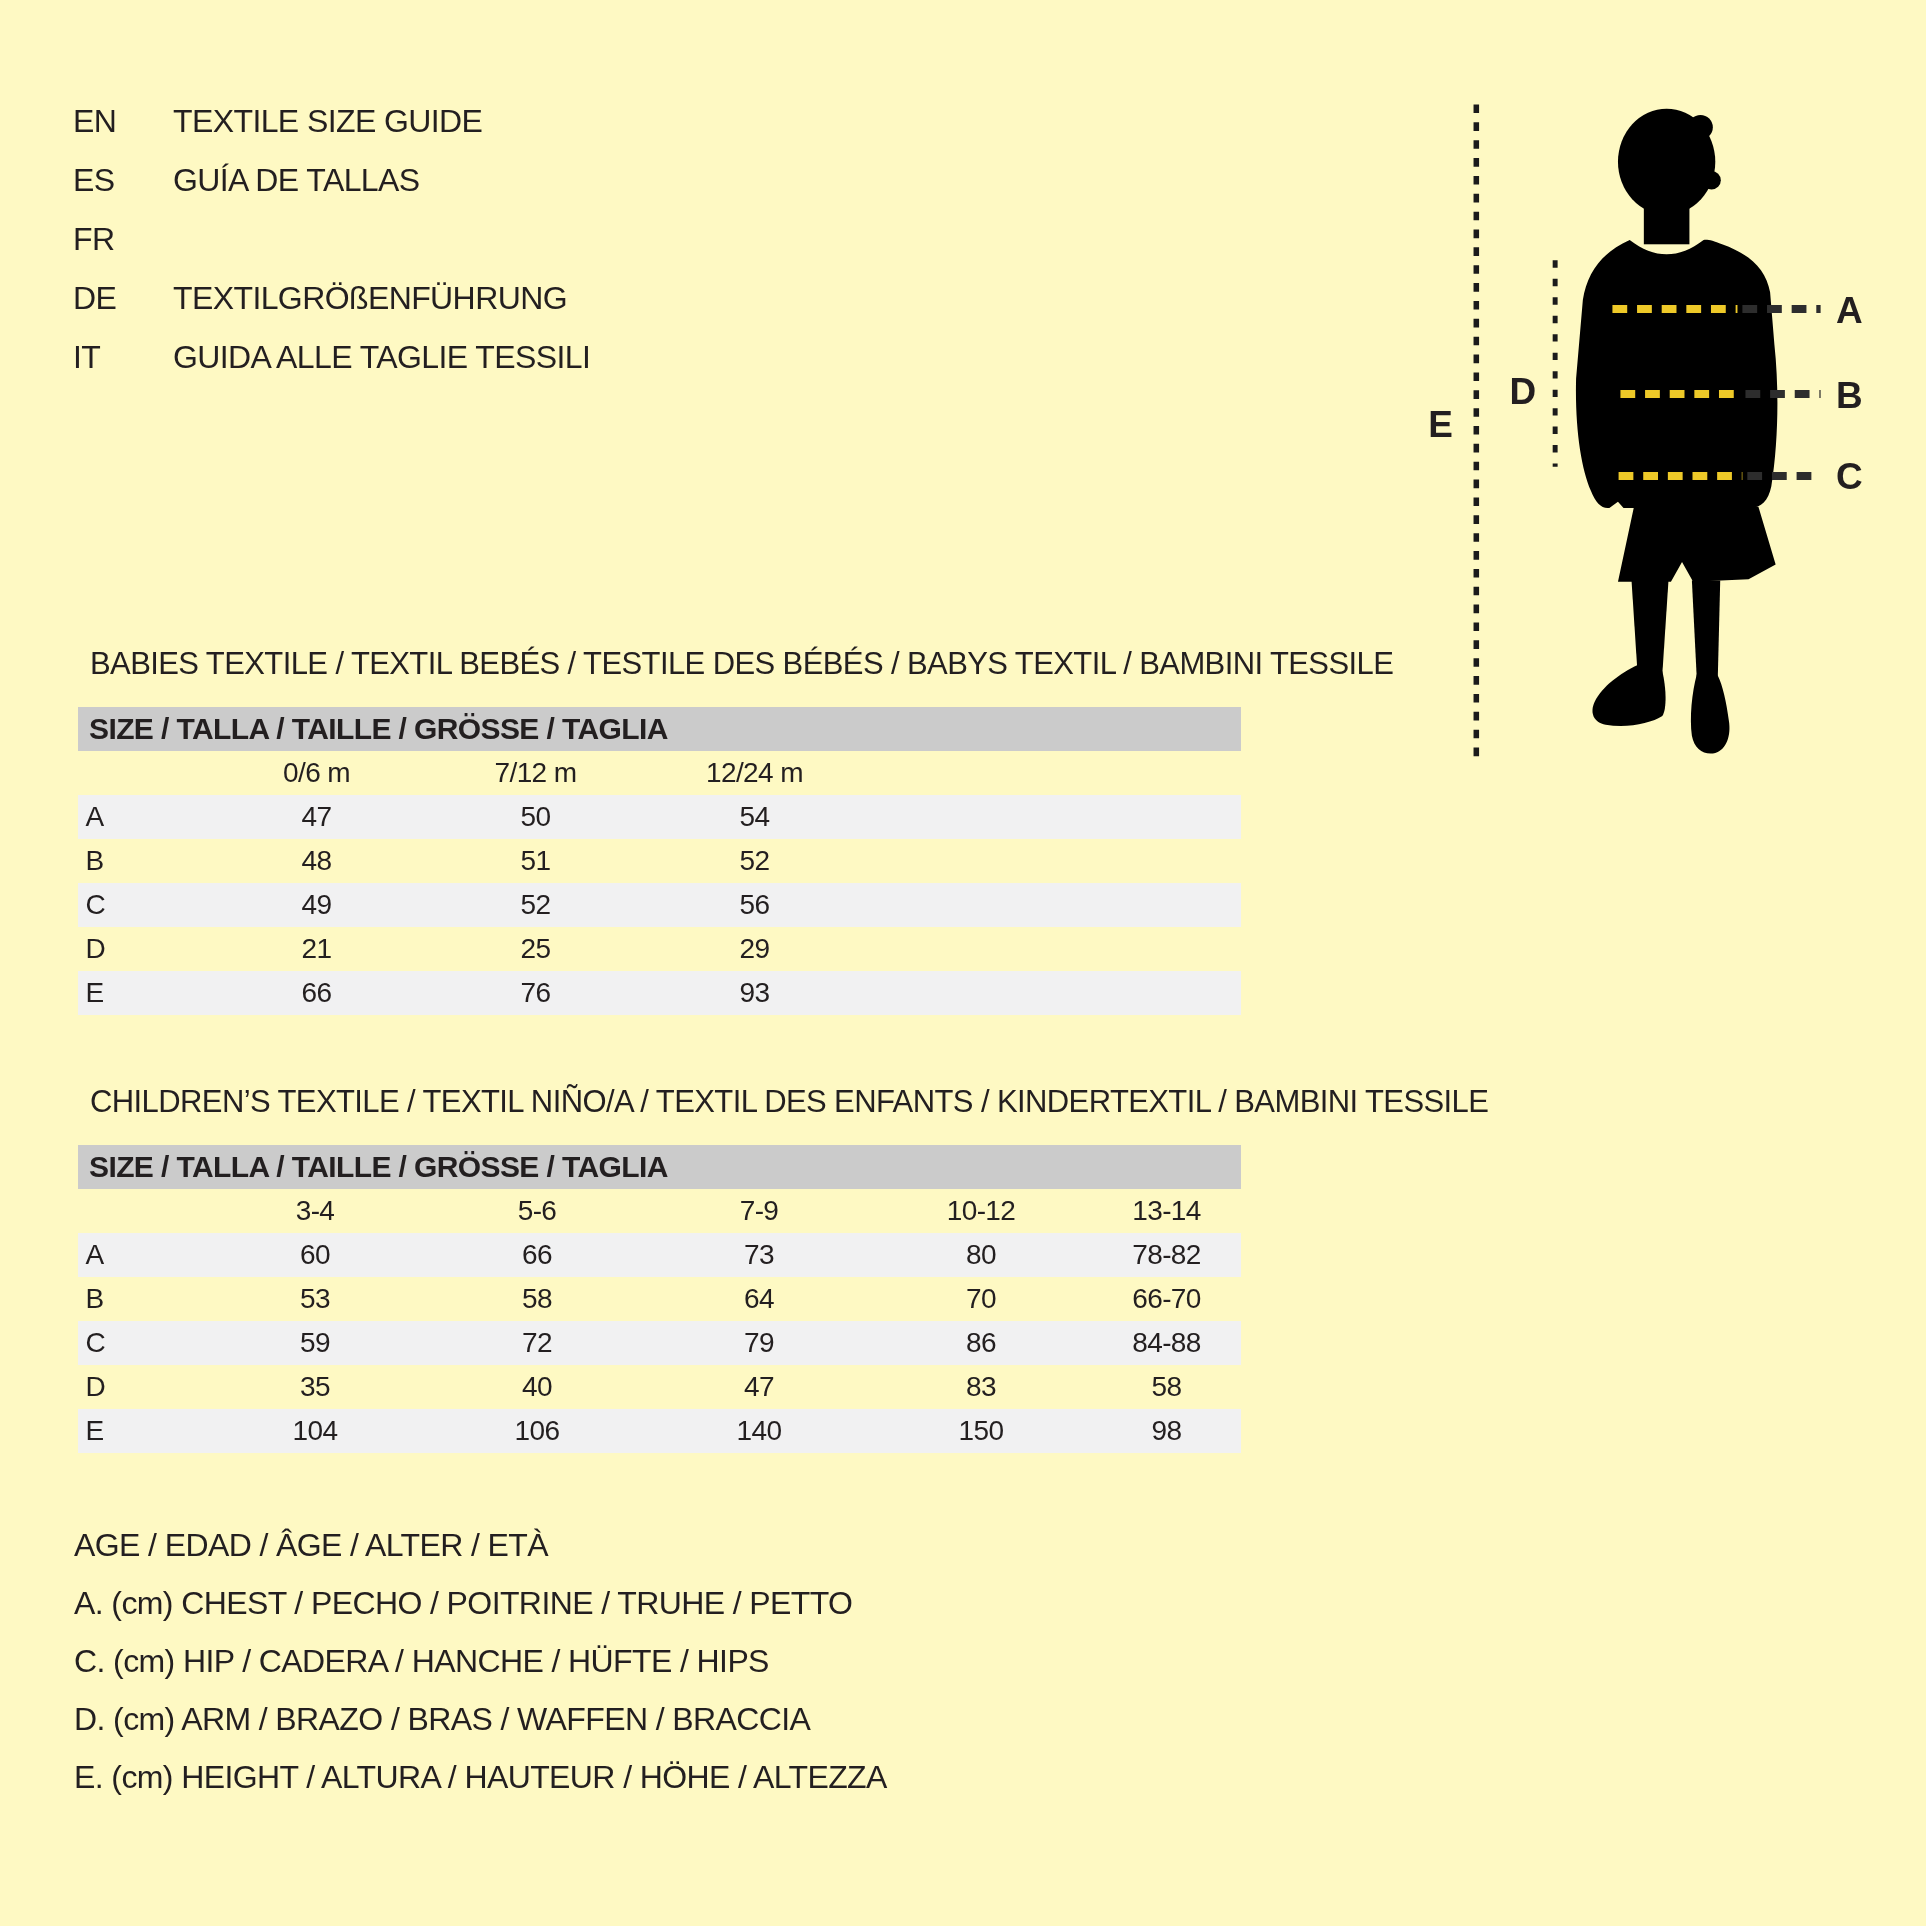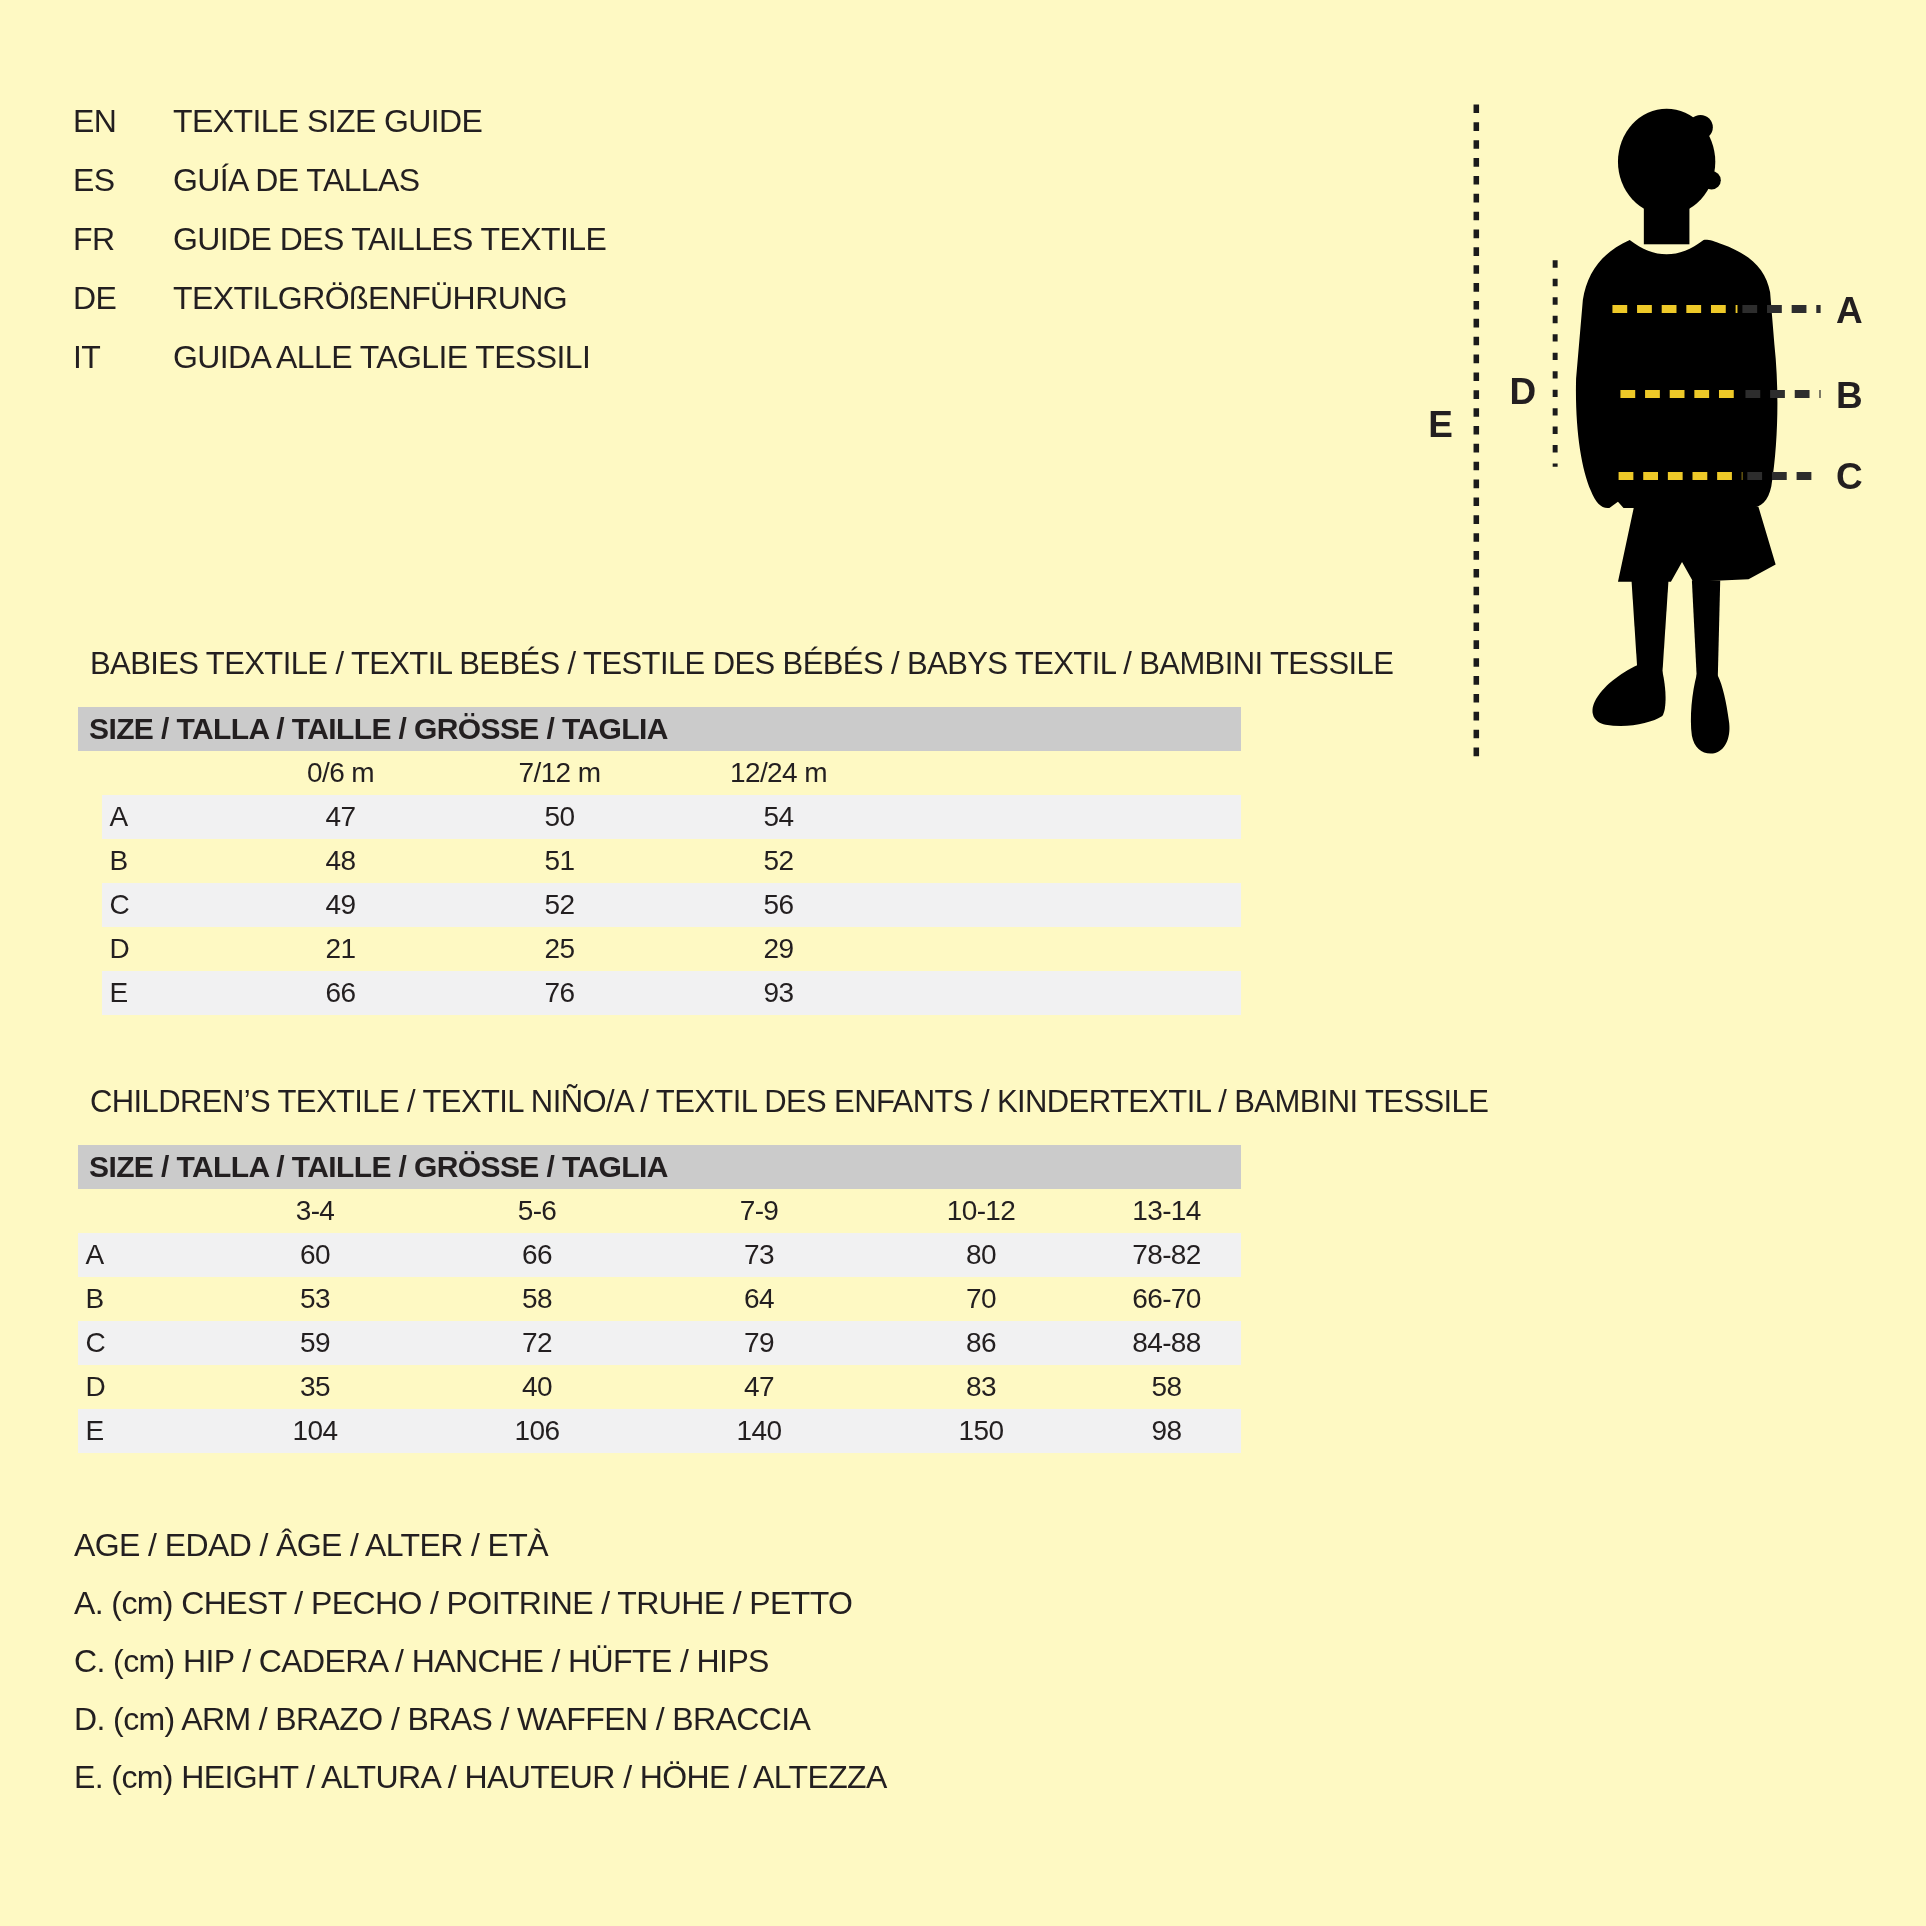--- a/index.html
+++ b/index.html
@@ -32,21 +32,21 @@
   .table-babies { top: 707px; }
   .table-children { top: 1145px; }
 
   .size-bar {
     height: 44px; line-height: 44px;
     background: #cbcbcb;
     padding-left: 11px;
     font-size: 30px; white-space: nowrap; font-weight: bold;
   }
   .t-row { height: 44px; display: grid; align-items: center; font-size: 28px; }
-  .table-babies .t-row { grid-template-columns: 129px 219px 219px 219px auto; margin-left: 24px; }
+  .table-babies .t-row { grid-template-columns: 129px 219px 219px 219px auto; }
   .table-children .t-row { grid-template-columns: 126px 222px 222px 222px 222px auto; }
   .t-row .cell { text-align: center; }
   .t-row .rlabel { text-align: left; padding-left: 7.4px; }
   .t-row.striped { background: #f1f1f2; }
 
   
   .legend-block { position: absolute; left: 74px; top: 1516px; }
   .legend-line { height: 58px; line-height: 58px; font-size: 32px; white-space: nowrap; }
 
   
@@ -66,21 +66,20 @@
     <div class="lang-row">
       <span class="lang-code">EN</span>
       <span class="lang-title">TEXTILE SIZE GUIDE</span>
     </div>
     <div class="lang-row">
       <span class="lang-code">ES</span>
       <span class="lang-title">GUÍA DE TALLAS</span>
     </div>
     <div class="lang-row">
       <span class="lang-code">FR</span>
-      <span class="lang-title">GUIDE DES TAILLES TEXTILE</span>
     </div>
     <div class="lang-row">
       <span class="lang-code">DE</span>
       <span class="lang-title">TEXTILGRÖßENFÜHRUNG</span>
     </div>
     <div class="lang-row">
       <span class="lang-code">IT</span>
       <span class="lang-title">GUIDA ALLE TAGLIE TESSILI</span>
     </div>
   </div>

